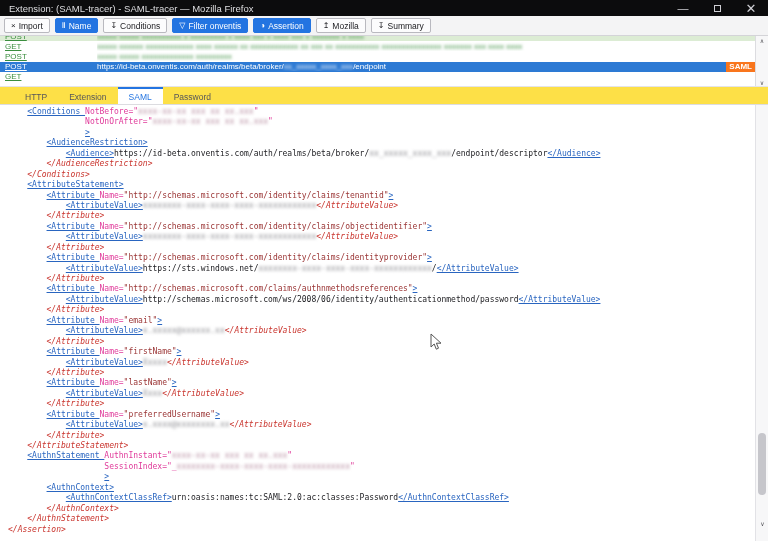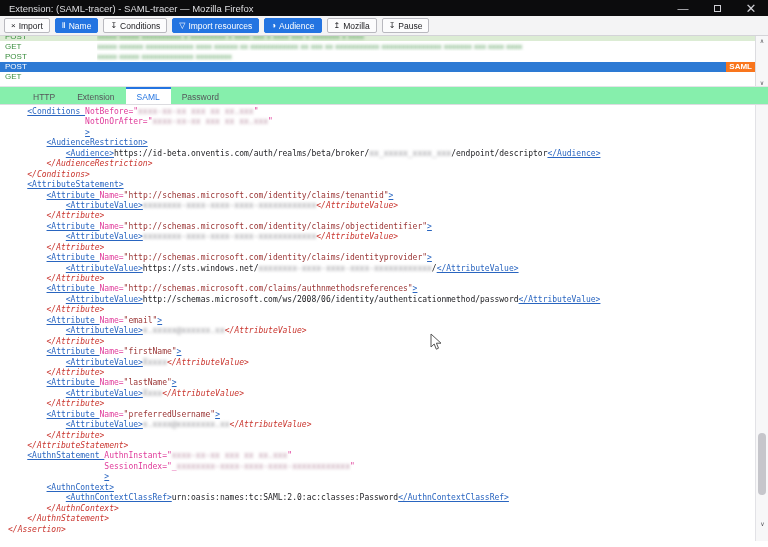--- a/index.html
+++ b/index.html
@@ -19,30 +19,30 @@
   .tbtn { height:15px; display:flex; align-items:center; gap:3px; font-size:8.5px; padding:0 6px; border:1px solid #b9b9bf; border-radius:2px; background:#fcfcfd; color:#1b1b1f; cursor:default; }
   .tbtn.primary { background:var(--accent-blue); border-color:var(--accent-blue); color:#fff; }
   .ticon { font-size:8px; line-height:1; }
 
   
   .reqlist { position:relative; height:51px; overflow:hidden; border-bottom:1px solid #e4e4e8; background:#fff; }
   .reqrows { margin-top:-5px; padding-right:13px; }
   .rrow { display:flex; align-items:center; height:10.2px; font-size:8px; padding-left:5px; white-space:nowrap; overflow:hidden; }
   .rrow.gbg { background:var(--row-green-bg); }
   .rrow.sel { background:var(--sel-row); color:#fff; }
-  .rmethod { width:92px; flex:none; color:var(--row-green); }
+  .rmethod { width:92px; flex:none; color:var(--row-green);text-decoration:underline; }
   .rrow.sel .rmethod { color:#fff; }
   .rurl { flex:1; overflow:hidden; color:var(--row-green); }
   .rrow.sel .rurl { color:#fff; }
   .blur { filter:blur(1.4px); }
   .badge { flex:none; margin-left:auto; background:var(--badge-orange); color:#fff; font-weight:bold; font-size:8px; padding:1px 3px; }
   .lscroll { position:absolute; right:0; top:0; width:13px; height:51px; background:#f7f7f8; border-left:1px solid #dcdce0; display:flex; flex-direction:column; justify-content:space-between; align-items:center; font-size:6px; color:#55555a; padding:1px 0; }
 
   
-  .tabbar { height:18px; display:flex; align-items:stretch; padding-left:22px; background:#86efac; border-bottom:1px solid #dcdce0; }
+  .tabbar { height:18px; display:flex; align-items:stretch; padding-left:14px; background:#fde047; border-bottom:1px solid #dcdce0; }
   .tab { display:flex; align-items:center; padding:0 11px; font-size:8.5px; color:#55555a; border-top:2px solid transparent; cursor:default; }
   .tab.active { color:var(--accent-blue); border-top-color:var(--accent-blue); background:#fff; }
 
   
   .content { position:relative; height:436px; background:#fff; overflow:hidden; }
   .xml { font-family:"DejaVu Sans Mono", monospace; font-size:8px; line-height:10.45px; padding:2px 14px 0 8px; white-space:pre; }
   .xline { height:10.45px; }
   .sg-s { color:#000; }
   .sg-t { color:var(--tag-blue);text-decoration:underline; }
   .sg-c { color:var(--ctag-red);font-style:italic; }
@@ -84,52 +84,53 @@
     <div class="tbtn primary">
       <span class="ticon">Ⅱ</span>
       <span>Name</span>
     </div>
     <div class="tbtn">
       <span class="ticon">↧</span>
       <span>Conditions</span>
     </div>
     <div class="tbtn primary">
       <span class="ticon">▽</span>
-      <span>Import resources</span>
+      <span>Filter onventis</span>
     </div>
     <div class="tbtn primary">
       <span class="ticon">◑</span>
-      <span>Audience</span>
+      <span>Assertion</span>
     </div>
     <div class="tbtn">
       <span class="ticon">↥</span>
       <span>Mozilla</span>
     </div>
     <div class="tbtn">
       <span class="ticon">↧</span>
-      <span>Pause</span>
+      <span>Summary</span>
     </div>
   </div>
 
 <div class="reqlist">
   <div class="reqrows" id="reqrows">
       <div class="rrow gbg">
         <span class="rmethod">POST</span>
         <span class="rurl"><span class="blur">xxxxx xxxxx xxxxxxxxxx x xxxxxxxxx x xxxx xxx x xxxx xxx x xxxxxxx x xxxx</span></span>
       </div>
       <div class="rrow">
         <span class="rmethod">GET</span>
         <span class="rurl"><span class="blur">xxxxx xxxxxx xxxxxxxxxxxx xxxx xxxxxx xx xxxxxxxxxxxx xx xxx xx xxxxxxxxxxx xxxxxxxxxxxxxxx xxxxxxx xxx xxxx xxxx</span></span>
       </div>
       <div class="rrow">
         <span class="rmethod">POST</span>
         <span class="rurl"><span class="blur">xxxxx xxxxx xxxxxxxxxxxxx xxxxxxxxx</span></span>
       </div>
       <div class="rrow sel">
         <span class="rmethod">POST</span>
+        <span class="rurl"><span>https://id-beta.onventis.com/auth/realms/beta/broker/</span><span class="blur">xx_xxxxx_xxxx_xxx</span><span>/endpoint</span></span>
         <span class="badge">SAML</span>
       </div>
       <div class="rrow">
         <span class="rmethod">GET</span>
       </div>
     </div>
   <div class="lscroll">
     <span>∧</span>
     <span>∨</span>
   </div>

